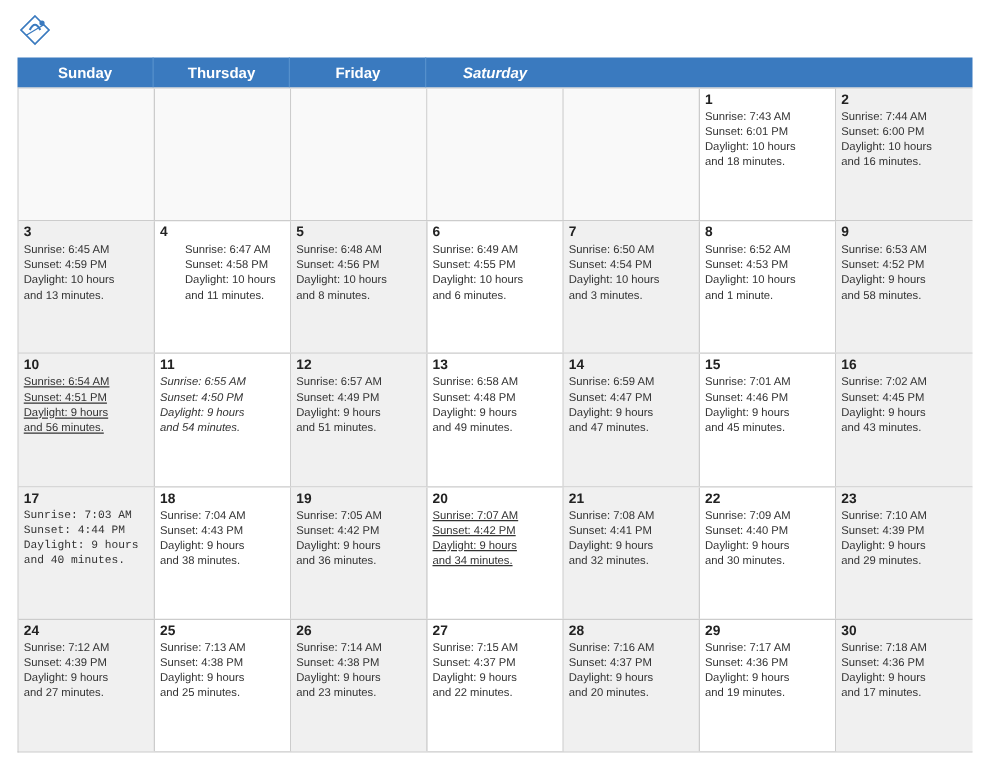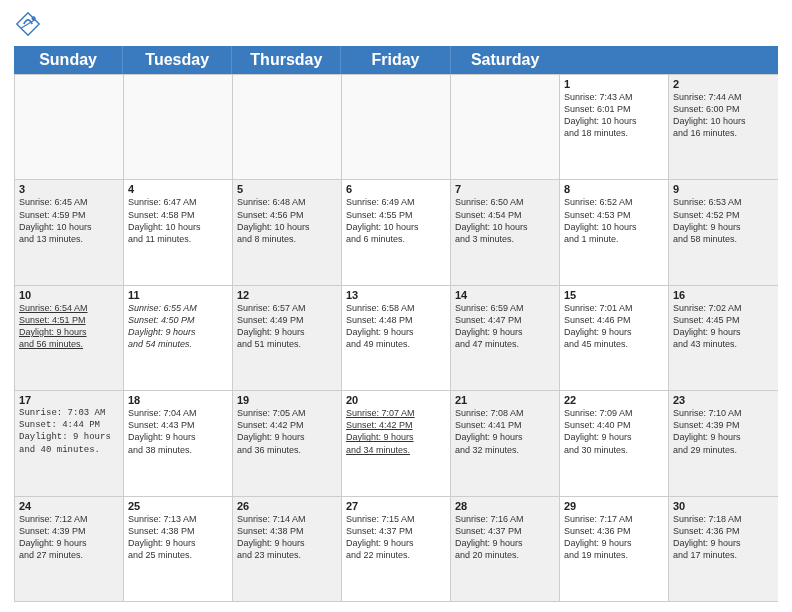--- a/index.html
+++ b/index.html
@@ -65,27 +65,27 @@
       display: flex;
       flex-direction: column;
     }
     .cal-header {
       display: grid;
       grid-template-columns: repeat(7, 1fr);
       background: #3a7abf;
     }
     .cal-header-cell {
       color: #fff;
-      font-size: 16px;
+      font-size: 12px;
       font-weight: bold;
       padding: 5px 4px;
       text-align: center;
       border-right: 1px solid #5590cc;
     }
-    .cal-header-cell:last-child { border-right: none; }
+    .cal-header-cell:last-child { border-right: none; font-style: italic; }
     .cal-body {
       flex: 1;
       display: grid;
       grid-template-rows: repeat(5, 1fr);
       border-left: 1px solid #ccc;
       border-bottom: 1px solid #ccc;
     }
     .cal-row {
       display: grid;
       grid-template-columns: repeat(7, 1fr);
@@ -136,21 +136,20 @@
     </div>
     <div class="title-section">
       <div class="month-title"></div>
       <div class="location"></div>
     </div>
   </div>
 
   <div class="calendar">
     <div class="cal-header">
     <div class="cal-header-cell">Sunday</div>
-        <div class="cal-header-cell">Tuesday</div>
         <div class="cal-header-cell">Thursday</div>
         <div class="cal-header-cell">Friday</div>
         <div class="cal-header-cell">Saturday</div>
       </div>
     <div class="cal-body">
     <div class="cal-row">
           <div class="cal-cell empty"></div>
           <div class="cal-cell empty"></div>
           <div class="cal-cell empty"></div>
           <div class="cal-cell empty"></div>
@@ -173,21 +172,21 @@
         <div class="cal-row">
           <div class="cal-cell shaded">
             <span class="day-num">3</span>
             <div class="cell-info" style="white-space: pre-line;">Sunrise: 6:45 AM
 Sunset: 4:59 PM
 Daylight: 10 hours
 and 13 minutes.</div>
           </div>
           <div class="cal-cell">
             <span class="day-num">4</span>
-            <div class="cell-info" style="white-space: pre-line;">Sunrise: 6:47 AM
+            <div class="cell-info" style="white-space: pre-line; margin-left: 20px;">Sunrise: 6:47 AM
 Sunset: 4:58 PM
 Daylight: 10 hours
 and 11 minutes.</div>
           </div>
           <div class="cal-cell shaded">
             <span class="day-num">5</span>
             <div class="cell-info" style="white-space: pre-line;">Sunrise: 6:48 AM
 Sunset: 4:56 PM
 Daylight: 10 hours
 and 8 minutes.</div>

